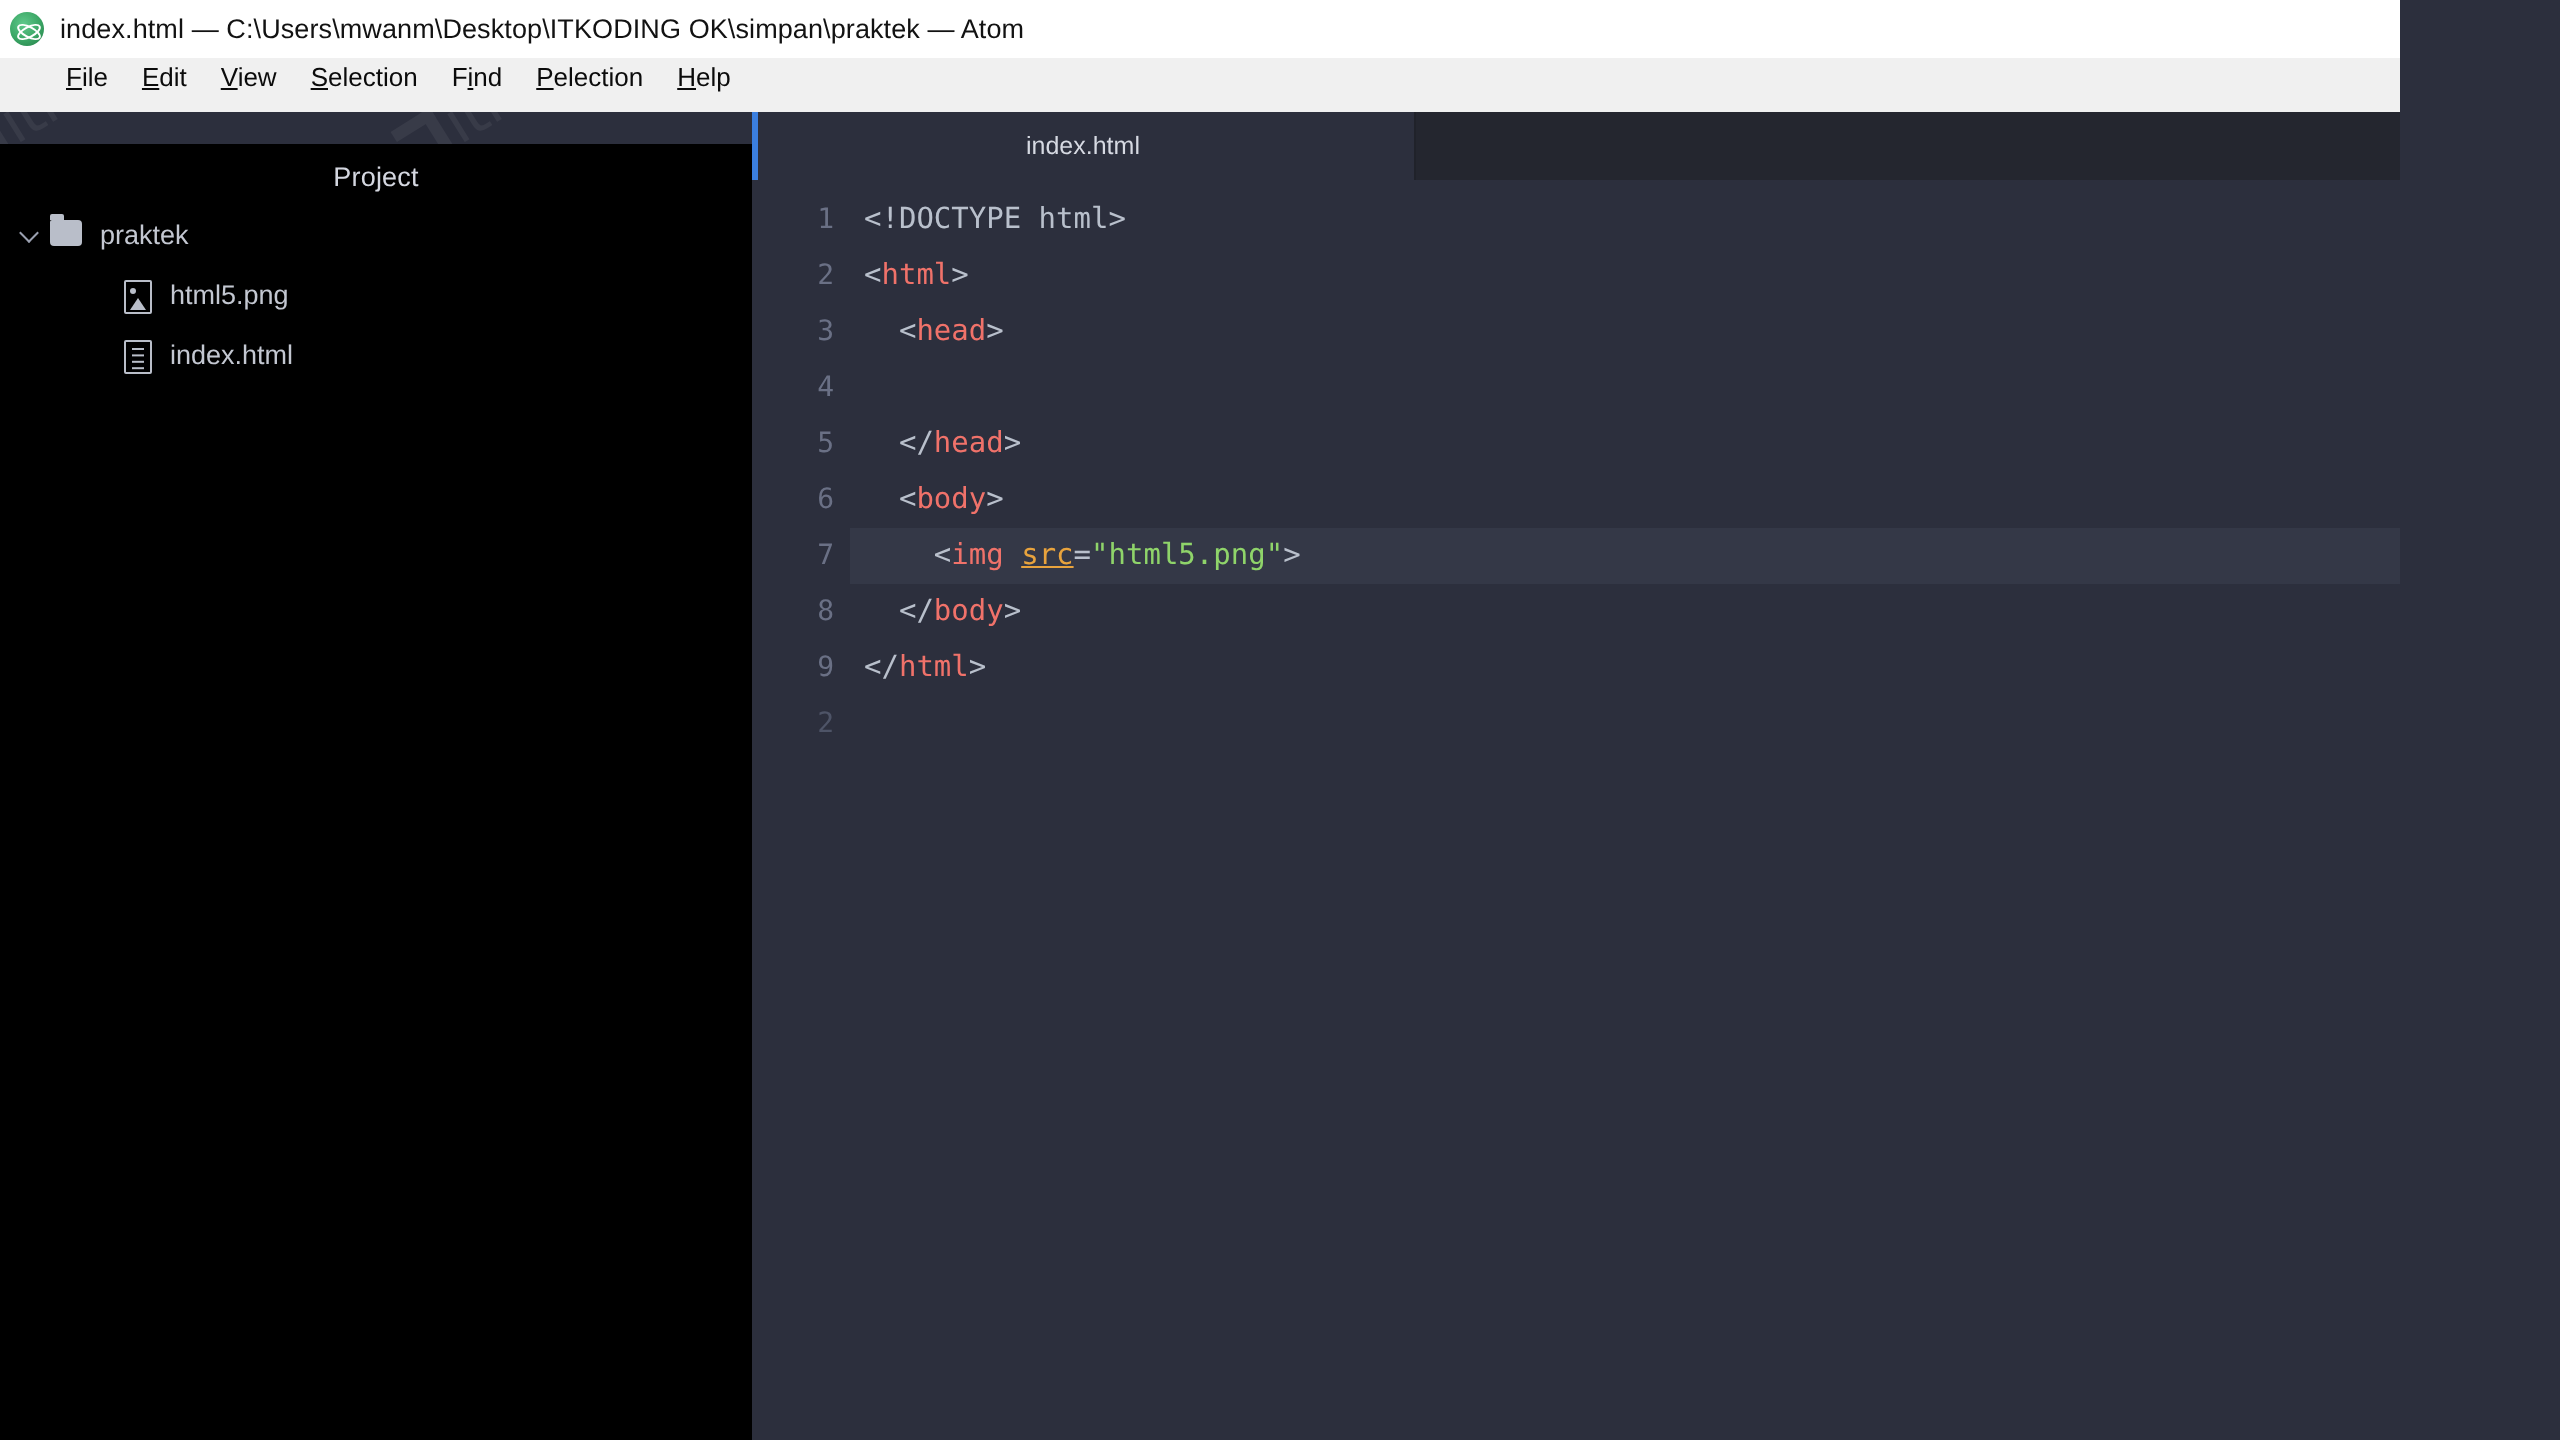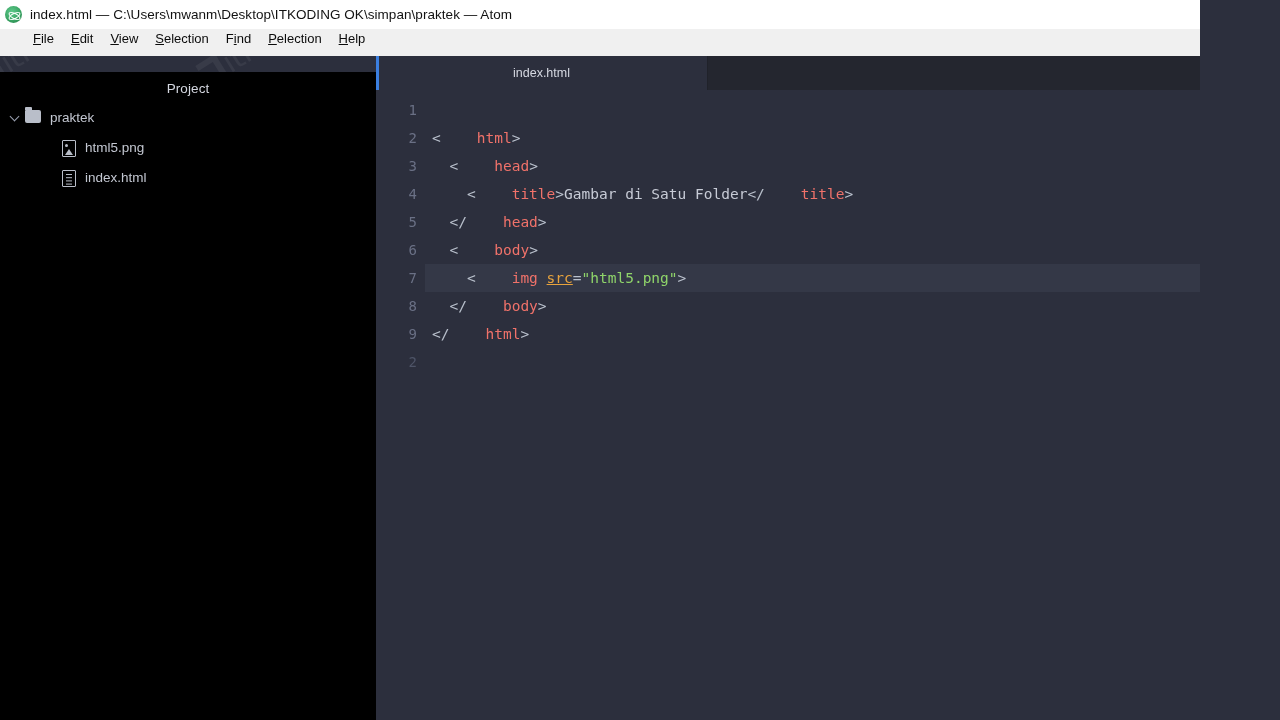--- a/index.html
+++ b/index.html
@@ -309,21 +309,21 @@
     user-select: none;
   }
   .gutter.dim { color: #4e5467; }
   .code-text {
     padding-left: 15px;
     color: #c7cbd6;
   }
 
   
   .punc { color: #b9c0cc; }
-  .tag  { color: #f0726a; margin-left: 36px; }
+  .tag  { color: #f0726a; }
   .attr { color: #e8a33d; text-decoration: underline; }
   .str  { color: #8fd46a; }
   .txt  { color: #c7cbd6; }
 </style>
 </head>
 <body>
 
 <div id="app">
 
   <div class="titlebar">
@@ -369,24 +369,24 @@
     <div class="editor">
       <div class="tabbar">
         <div class="tab">
           <span>index.html</span>
         </div>
       </div>
 
       <div class="code-area">
         <div class="wrap-guide"></div>
         <div class="code-lines" id="code-lines">
-            <div class="code-line"><div class="gutter">1</div></div>
+            <div class="code-line"><div class="gutter">1</div><div class="code-text"><span class="punc">&lt;!DOCTYPE html&gt;</span></div></div>
             <div class="code-line"><div class="gutter">2</div><div class="code-text"><span class="punc">&lt;</span><span class="tag">html</span><span class="punc">&gt;</span></div></div>
             <div class="code-line"><div class="gutter">3</div><div class="code-text"><span class="punc">  &lt;</span><span class="tag">head</span><span class="punc">&gt;</span></div></div>
-            <div class="code-line"><div class="gutter">4</div><div class="code-text"><span class="punc">    &lt;</span><span class="tag">title</span><span class="punc">&gt;</span><span class="txt">Gambar di Satu Folder</span><span class="punc">&lt;/</span><span class="tag">title</span><span class="punc">&gt;</span></div></div>
+            <div class="code-line"><div class="gutter">4</div></div>
             <div class="code-line"><div class="gutter">5</div><div class="code-text"><span class="punc">  &lt;/</span><span class="tag">head</span><span class="punc">&gt;</span></div></div>
             <div class="code-line"><div class="gutter">6</div><div class="code-text"><span class="punc">  &lt;</span><span class="tag">body</span><span class="punc">&gt;</span></div></div>
             <div class="code-line active"><div class="gutter">7</div><div class="code-text"><span class="punc">    &lt;</span><span class="tag">img</span><span class="punc"> </span><span class="attr">src</span><span class="punc">=</span><span class="str">"html5.png"</span><span class="punc">&gt;</span></div></div>
             <div class="code-line"><div class="gutter">8</div><div class="code-text"><span class="punc">  &lt;/</span><span class="tag">body</span><span class="punc">&gt;</span></div></div>
             <div class="code-line"><div class="gutter">9</div><div class="code-text"><span class="punc">&lt;/</span><span class="tag">html</span><span class="punc">&gt;</span></div></div>
             <div class="code-line"><div class="gutter dim">2</div><div class="code-text"></div></div>
           </div>
       </div>
     </div>
 

